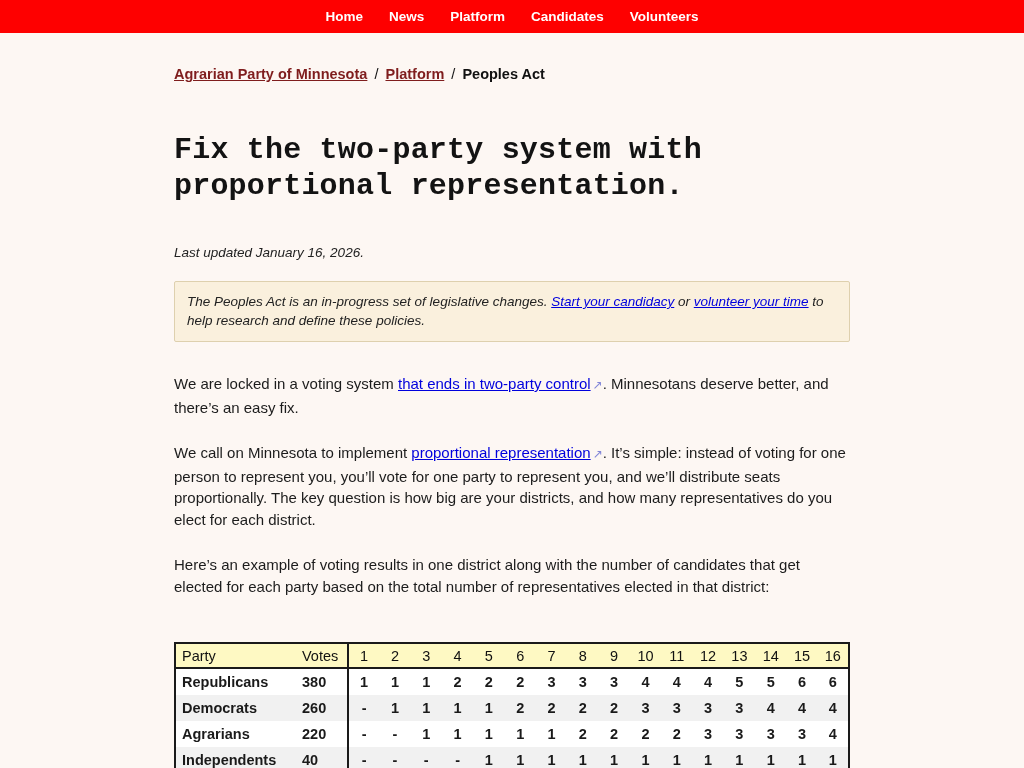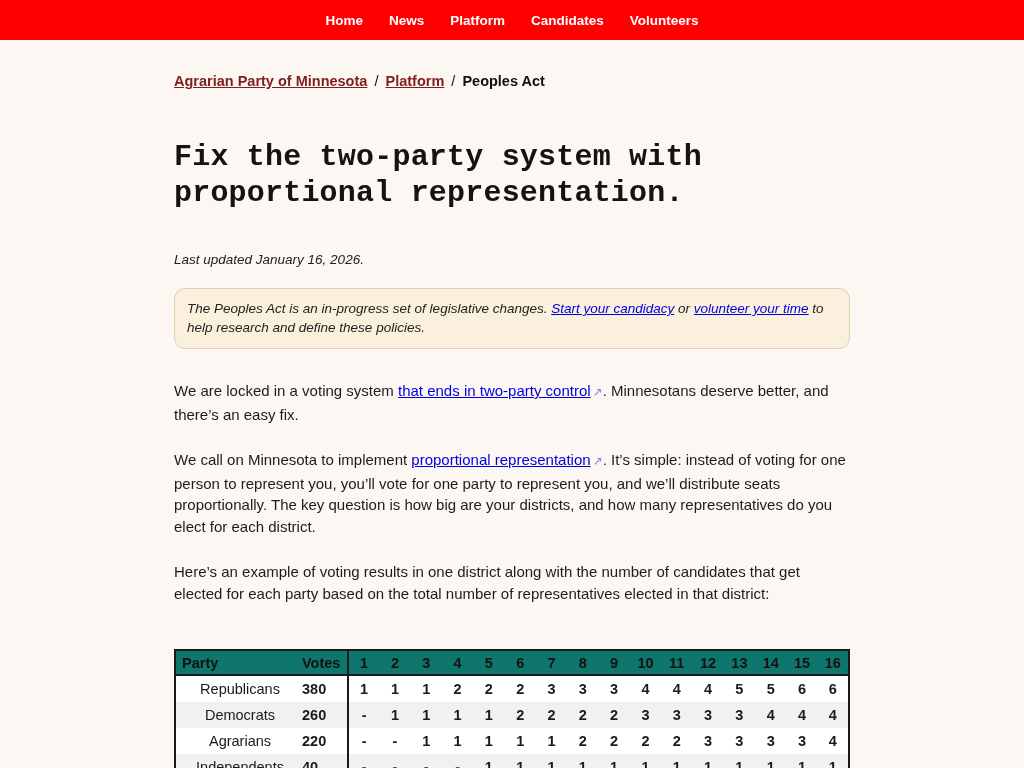--- a/index.html
+++ b/index.html
@@ -7,21 +7,21 @@
     padding: 0;
     width: 1024px;
     height: 768px;
     overflow: hidden;
     background: #fdf7f3;
     font-family: "Liberation Sans", sans-serif;
     color: #1c1c1c;
   }
   
   .topnav {
-    height: 40px;
+    height: 33px;
     background: #fe0000;
     display: flex;
     align-items: center;
     justify-content: center;
     gap: 26px;
   }
   .topnav a {
     color: #ffffff;
     font-weight: bold;
     font-size: 13.5px;
@@ -66,21 +66,21 @@
     margin-top: 41px;
     font-size: 13.5px;
     font-style: italic;
     color: #222;
   }
   
   .notice {
     margin-top: 21px;
     background: #faf0dd;
     border: 1px solid #ded0ae;
-    border-radius: 11px;
+    border-radius: 2px;
     padding: 10px 12px 11px 12px;
     font-size: 13.5px;
     font-style: italic;
     line-height: 19px;
     color: #222;
     margin-bottom: 31px;
   }
   .notice a {
     color: #0000dd;
     text-decoration: underline;
@@ -112,40 +112,40 @@
     width: 676px;
     border-collapse: collapse;
     table-layout: fixed;
     border: 2px solid #1a1a1a;
     font-size: 14.5px;
     background: #ffffff;
   }
   table.results col.c-party { width: 125px; }
   table.results col.c-votes { width: 48px; }
   table.results thead th {
-    background: #0f766e;
+    background: #fef9c3;
     border-bottom: 2px solid #1a1a1a;
-    font-weight: bold;
+    font-weight: normal;
     padding: 4px 2px 3px 2px;
     text-align: center;
     color: #111;
   }
   table.results thead th.h-party { text-align: left; padding-left: 6px; }
   table.results thead th.h-votes { text-align: left; padding-left: 2px; }
   table.results td {
     padding: 2px 2px;
     height: 22px;
     text-align: center;
     font-weight: bold;
     color: #1a1a1a;
   }
   table.results td.cell-party {
-    text-align: center;
+    text-align: left;
     padding-left: 6px;
-    font-weight: normal;
+    font-weight: bold;
   }
   table.results td.cell-votes {
     text-align: left;
     padding-left: 2px;
     font-weight: bold;
   }
   table.results .sep-col { border-left: 2px solid #1a1a1a; }
   table.results tbody tr:nth-child(even) { background: #f1f1f1; }
 </style>
 </head>

